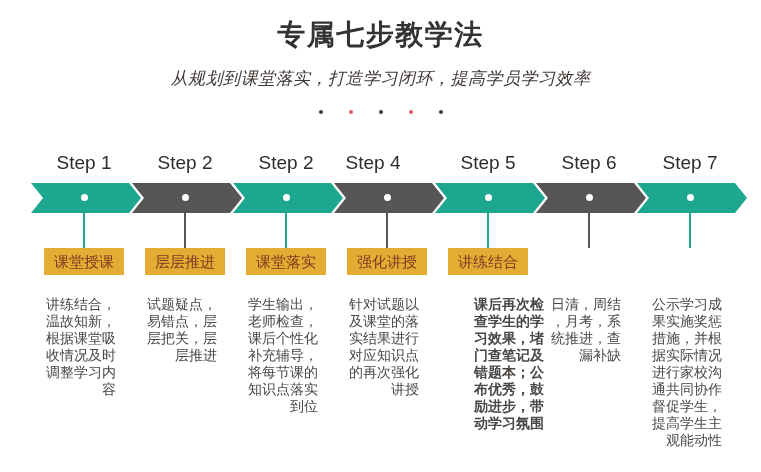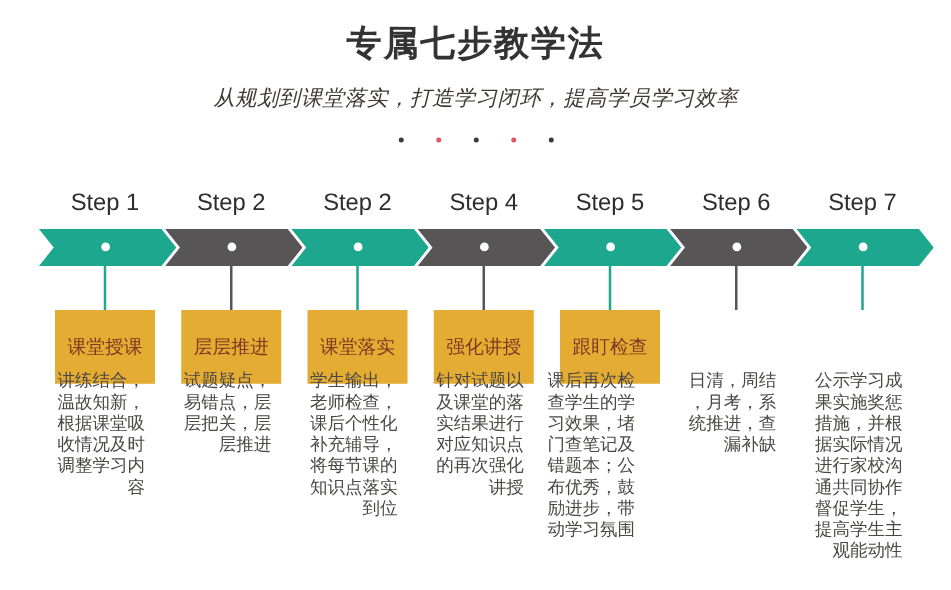--- a/index.html
+++ b/index.html
@@ -15,21 +15,21 @@
   .steps-area{position:absolute;top:152px;left:0;width:691px;height:320px;}
 
   .step-label{position:absolute;top:0;width:100px;text-align:center;
          font-size:19px;color:var(--step-label-text,#2d2d2d);}
   .chevron{position:absolute;top:31px;width:110px;height:30px;
          clip-path:polygon(12px 50%,0 0,calc(100% - 12px) 0,100% 50%,calc(100% - 12px) 100%,0 100%);}
   .chevron-dot{position:absolute;top:42px;width:7px;height:7px;border-radius:50%;background:#ffffff;}
   .connector{position:absolute;top:60px;width:2px;height:36px;}
   .badge-wrap{position:absolute;top:96px;width:110px;text-align:center;}
   .badge{display:inline-block;background:var(--badge-bg,#e4ac33);color:var(--badge-text,#7e3722);
-         font-size:15px;line-height:27px;padding:16px 10px;white-space:nowrap;}
+         font-size:15px;line-height:27px;padding:0 10px;white-space:nowrap;}
   .desc{position:absolute;top:144px;width:76px;font-size:14px;line-height:17px;
          color:var(--description-text,#4a4745);word-break:break-all;line-break:anywhere;text-align:right;}
 </style>
 </head>
 <body>
 
 <div class="canvas">
   <div class="title">专属七步教学法</div>
   <div class="subtitle">从规划到课堂落实，打造学习闭环，提高学员学习效率</div>
   <div class="dots-row" id="dots-row">
@@ -60,37 +60,37 @@
 
   <div class="step-label" style="left: 236px;">Step 2</div>
   <div class="chevron" style="left: 233px; background: rgb(28, 167, 142);"></div>
   <div class="chevron-dot" style="left: 282.5px;"></div>
   <div class="connector" style="left: 285px; background: rgb(28, 167, 142);"></div>
   <div class="badge-wrap" style="left: 231px;">
     <span class="badge">课堂落实</span>
   </div>
   <div class="desc" style="left: 242px;">学生输出，老师检查，课后个性化补充辅导，将每节课的知识点落实到位</div>
 
-  <div class="step-label" style="left: 337px;">Step 4</div>
+  <div class="step-label" style="left: 323px;">Step 4</div>
   <div class="chevron" style="left: 334px; background: rgb(87, 85, 85);"></div>
   <div class="chevron-dot" style="left: 383.5px;"></div>
   <div class="connector" style="left: 386px; background: rgb(87, 85, 85);"></div>
   <div class="badge-wrap" style="left: 332px; text-align: center;">
     <span class="badge">强化讲授</span>
   </div>
   <div class="desc" style="left: 343px;">针对试题以及课堂的落实结果进行对应知识点的再次强化讲授</div>
 
   <div class="step-label" style="left: 438px;">Step 5</div>
   <div class="chevron" style="left: 435px; background: rgb(28, 167, 142);"></div>
   <div class="chevron-dot" style="left: 484.5px;"></div>
   <div class="connector" style="left: 487px; background: rgb(28, 167, 142);"></div>
   <div class="badge-wrap" style="left: 433px;">
-    <span class="badge">跟盯检查</span>
+    <span class="badge">讲练结合</span>
   </div>
-  <div class="desc" style="left: 432px;">课后再次检查学生的学习效果，堵门查笔记及错题本；公布优秀，鼓励进步，带动学习氛围</div>
+  <div class="desc" style="left: 468px; font-weight: bold;">课后再次检查学生的学习效果，堵门查笔记及错题本；公布优秀，鼓励进步，带动学习氛围</div>
 
   <div class="step-label" style="left: 539px;">Step 6</div>
   <div class="chevron" style="left: 536px; background: rgb(87, 85, 85);"></div>
   <div class="chevron-dot" style="left: 585.5px;"></div>
   <div class="connector" style="left: 588px; background: rgb(87, 85, 85);"></div>
   <div class="desc" style="left: 545px;">日清，周结，月考，系统推进，查漏补缺</div>
 
   <div class="step-label" style="left: 640px;">Step 7</div>
   <div class="chevron" style="left: 637px; background: rgb(28, 167, 142);"></div>
   <div class="chevron-dot" style="left: 686.5px;"></div>

